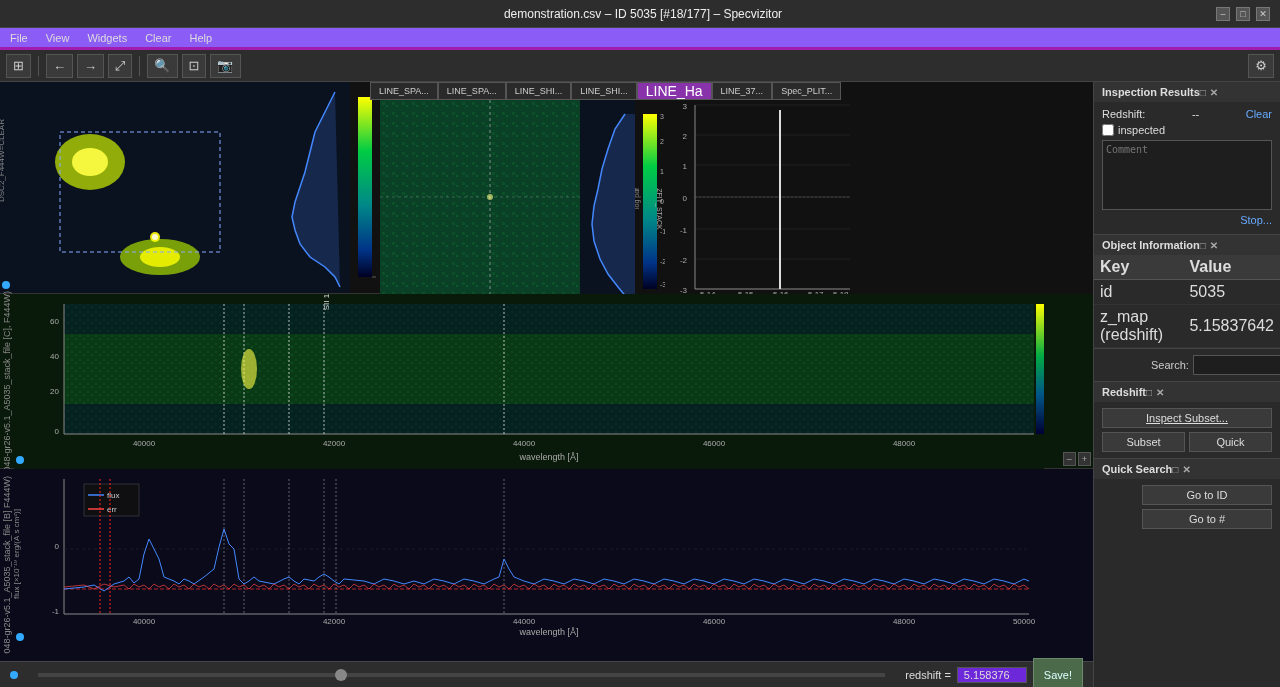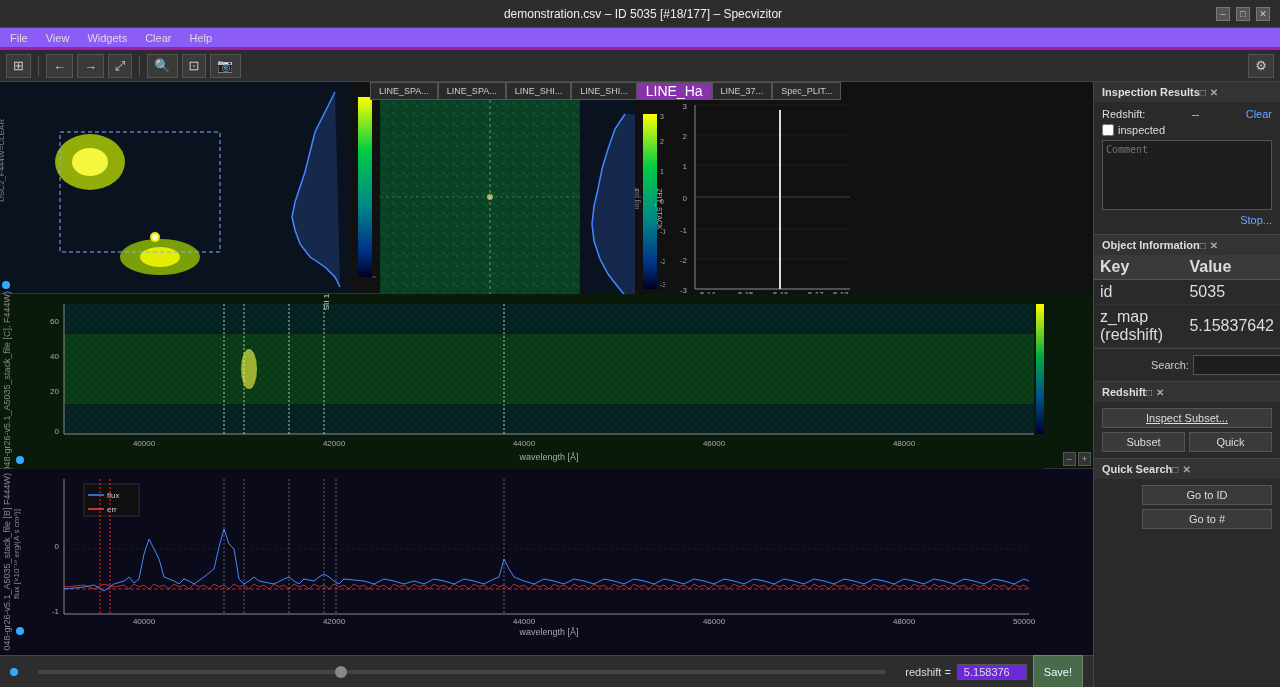--- a/index.html
+++ b/index.html
@@ -120,21 +120,21 @@
 
     
     #spectrum-1d-row {
       flex: 1;
       background: #0a0a1a;
       position: relative;
     }
 
     
     #bottom-bar {
-      height: 32px;
+      height: 26px;
       background: #2d2d2d;
       border-top: 1px solid #444;
       display: flex;
       align-items: center;
       padding: 0 10px;
       gap: 10px;
       position: relative;
     }
     #bottom-bar .slider-track {
       flex: 1;

